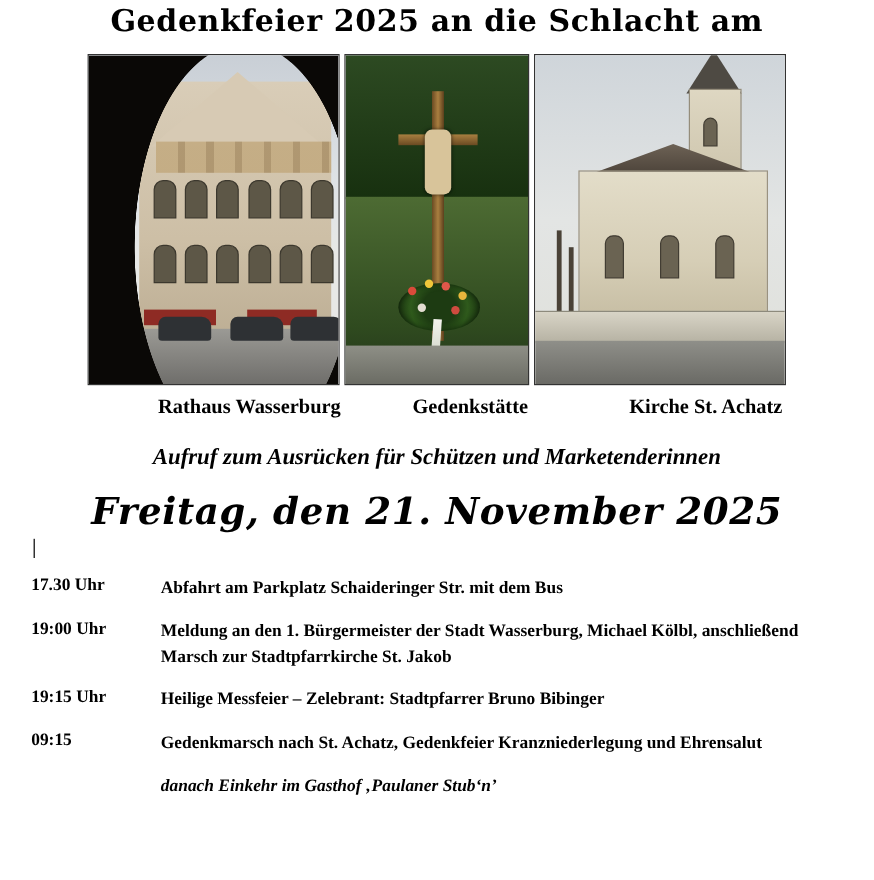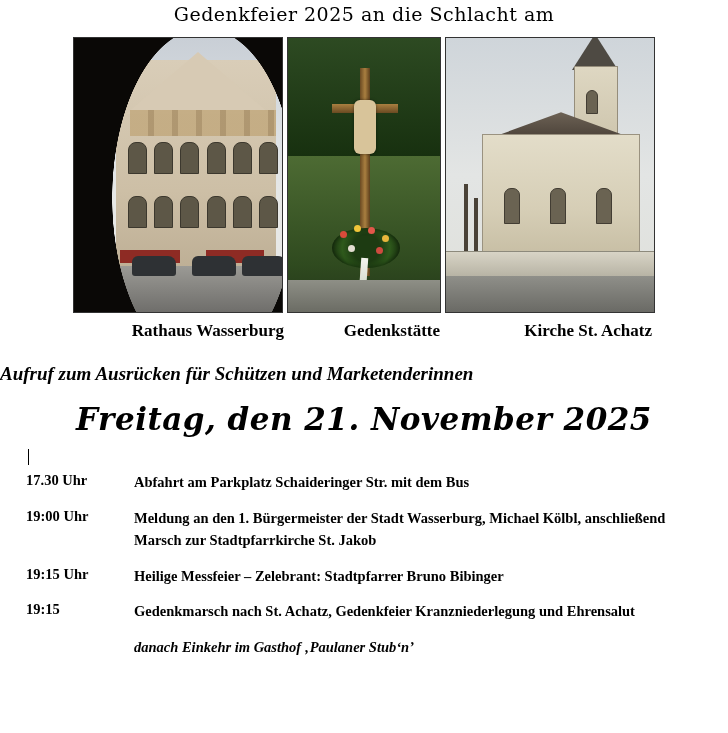--- a/index.html
+++ b/index.html
@@ -16,22 +16,22 @@
     position: relative;
   }
 
   
   .title-block {
     text-align: center;
     padding-top: 2px;
   }
   .title-line {
     font-family: "DejaVu Serif", serif;
-    font-weight: normal;
-    font-size: 19px;
+    font-weight: bold;
+    font-size: 25px;
     letter-spacing: 0.5px;
     line-height: 1.28;
     white-space: nowrap;
   }
 
   
   .photo-strip {
     display: flex;
     justify-content: center;
     gap: 4px;
@@ -196,20 +196,21 @@
     font-weight: bold;
     font-size: 17px;
   }
   .captions span { text-align: right; }
   .cap1 { width: 208px; }
   .cap2 { width: 152px; }
   .cap3 { width: 208px; }
 
   
   .call {
+    text-align: center;
     font-style: italic;
     font-weight: bold;
     font-size: 19px;
     margin-top: 22px;
   }
 
   
   .date-line {
     text-align: center;
     font-family: "DejaVu Serif", serif;
@@ -348,18 +349,18 @@
   </div>
   <div class="row">
     <div class="time">19:00 Uhr</div>
     <div class="desc">Meldung an den 1. Bürgermeister der Stadt Wasserburg, Michael Kölbl, anschließend Marsch zur Stadtpfarrkirche St. Jakob</div>
   </div>
   <div class="row">
     <div class="time">19:15 Uhr</div>
     <div class="desc">Heilige Messfeier – Zelebrant: Stadtpfarrer Bruno Bibinger</div>
   </div>
   <div class="row">
-    <div class="time">19:15</div>
+    <div class="time">09:15</div>
     <div class="desc">Gedenkmarsch nach St. Achatz,   Gedenkfeier Kranzniederlegung und Ehrensalut</div>
   </div>
 </div>
 
 <div class="footnote">danach Einkehr im Gasthof ‚Paulaner Stub‘n’</div>
 
 </body></html>

